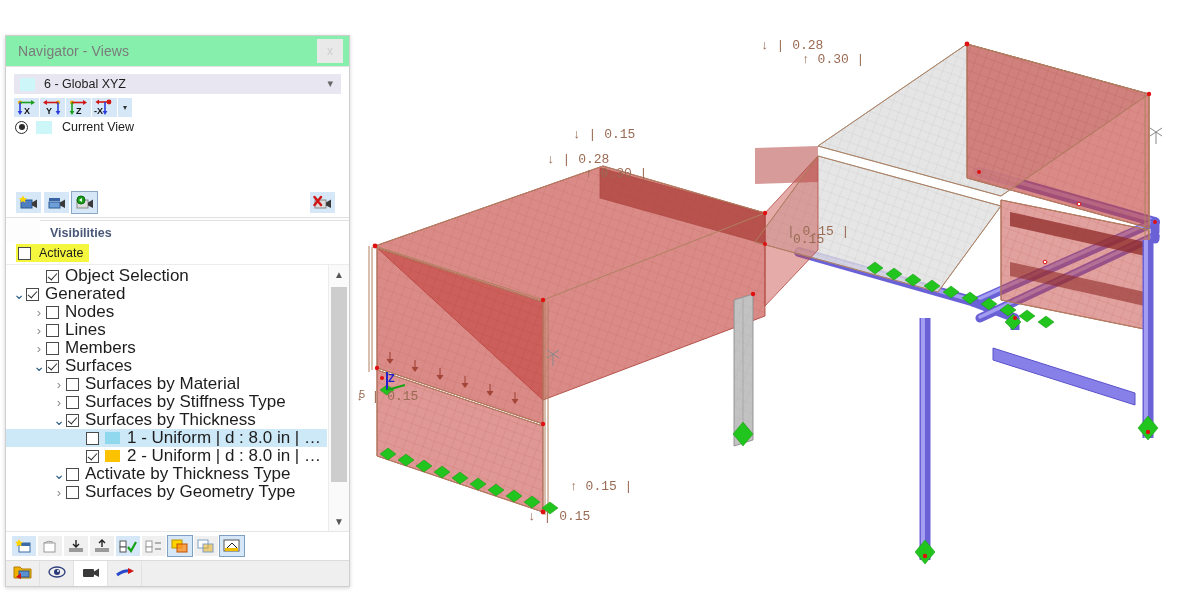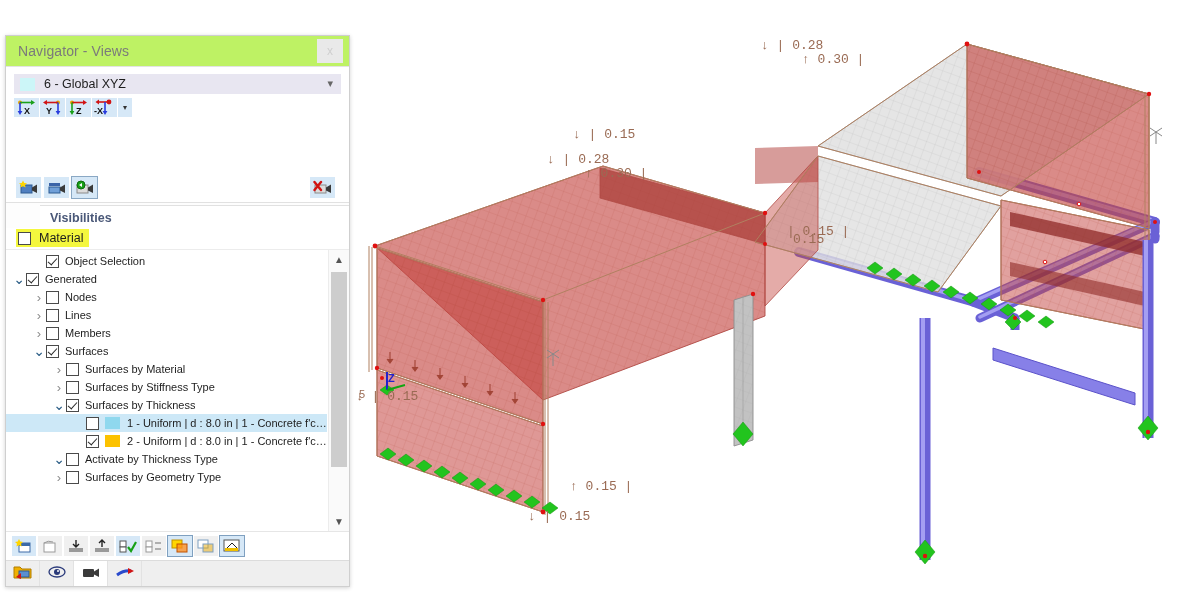--- a/index.html
+++ b/index.html
@@ -17,21 +17,21 @@
   #navigator{
     position:absolute;left:5px;top:35px;width:345px;height:552px;
     background:#fdfdfd;
     border:1px solid #cfcfcf;
     box-shadow:0 1px 4px rgba(0,0,0,.18);
     box-sizing:border-box;
     display:flex;flex-direction:column;
   }
   .titlebar{
     height:30px;flex:0 0 30px;
-    background:#bef264;
+    background:#86efac;
     display:flex;align-items:center;
     border-bottom:1px solid #e3e3e3;
     position:relative;
   }
   .titlebar .ttl{
     padding-left:12px;font-size:14px;color:#7b7b7b;
     letter-spacing:.1px;
   }
   .titlebar .closebtn{
     position:absolute;right:6px;top:3px;width:26px;height:24px;
@@ -137,21 +137,21 @@
   }
   .trow.sel{background:#cde8f7;}
   .exp{
     width:14px;flex:0 0 14px;color:#8d8d8d;font-size:10px;
     display:flex;align-items:center;justify-content:center;cursor:default;
   }
   .exp.open{color:#2b5d86;font-size:11px;}
   .exp.none{color:transparent;}
   .trow .cb{margin-right:6px;}
   .csw{width:15px;height:12px;flex:0 0 15px;margin-right:7px;}
-  .tlabel{font-size:11px;overflow:hidden;text-overflow:ellipsis;}
+  .tlabel{font-size:17px;overflow:hidden;text-overflow:ellipsis;}
 
   
   .sbar{
     position:absolute;right:0;top:0;width:20px;bottom:0;background:#fafafa;
     border-left:1px solid #ececec;
   }
   .sbtn{
     height:19px;display:flex;align-items:center;justify-content:center;
     color:#555;font-size:10px;cursor:default;
   }
@@ -253,20 +253,25 @@
         <polygon points="5,0.5 1.5,3 5,5.5" fill="#d11414"></polygon>
         <line x1="11" y1="3" x2="11" y2="12" stroke="#2a3ddd" stroke-width="1.6"></line>
         <polygon points="8.6,12 13.4,12 11,16" fill="#2a3ddd"></polygon>
         <text x="0" y="15" font-size="9" font-family="Liberation Sans" font-weight="bold" fill="#111">-X</text>
       </svg>
     </div>
     <div class="axdrop">▾</div>
   </div>
 
 
+  <div class="udview">
+    <span class="radio"></span>
+    <span class="sw"></span>
+    <span class="lbl">Current View</span>
+  </div>
 
   <div class="spacer-views"></div>
 
   <div class="cambar">
     <div class="cambtn">
       <svg width="20" height="16" viewBox="0 0 20 16">
         <rect x="2" y="5" width="11" height="8" fill="#4f7fc0" stroke="#2c5a92"></rect>
         <polygon points="13,7.5 18,4.5 18,13 13,10.5" fill="#3a3a3a"></polygon>
         <polygon points="4,0.5 5.3,3 8,3.3 6,5 6.6,7.6 4,6.3 1.4,7.6 2,5 0,3.3 2.7,3" fill="#ffd500"></polygon>
       </svg>
@@ -295,21 +300,21 @@
         </svg>
       </div>
     </div>
   </div>
 
   <div class="sechead vis">Visibilities</div>
 
   <div class="activate-row">
     <span class="activate-hl">
       <span class="cb"></span>
-      <span class="lbl">Material</span>
+      <span class="lbl">Activate</span>
     </span>
   </div>
 
   <div class="treewrap">
     <div class="tree" id="tree">
         <div class="trow" style="padding-left: 26px;">
           <span class="exp none"></span>
           <span class="cb checked"></span>
           <span class="tlabel">Object Selection</span>
         </div>

